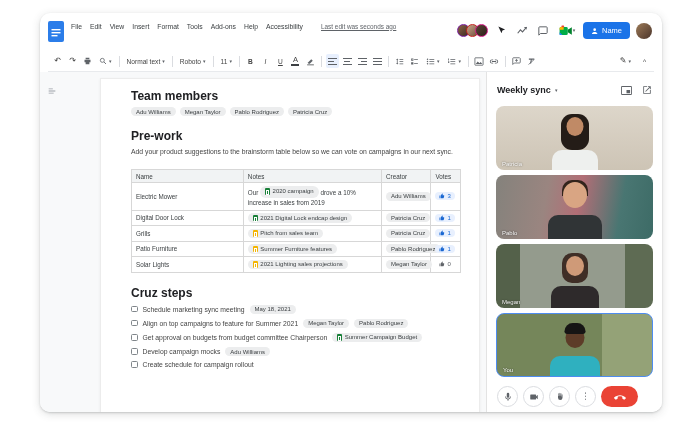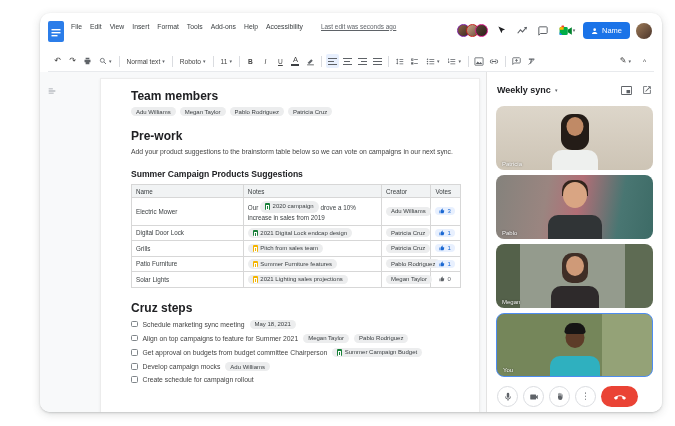--- a/index.html
+++ b/index.html
@@ -342,21 +342,20 @@
             </div>
           </div>
 
 
           <div class="sect">
             <div class="h2">Pre-work</div>
             <div class="para">Add your product suggestions to the brainstorm table below so we can vote on campaigns in our next sync.</div>
           </div>
 
           <div class="sect">
-            <div class="h2 h2-lg">Summer Campaign Products Suggestions</div>
             <table class="products">
               <colgroup>
                   <col class="col-name">
                   <col class="col-notes">
                   <col class="col-creator">
                   <col class="col-votes">
                 </colgroup>
               <tbody>
                   <tr>
                 <th>Name</th>

